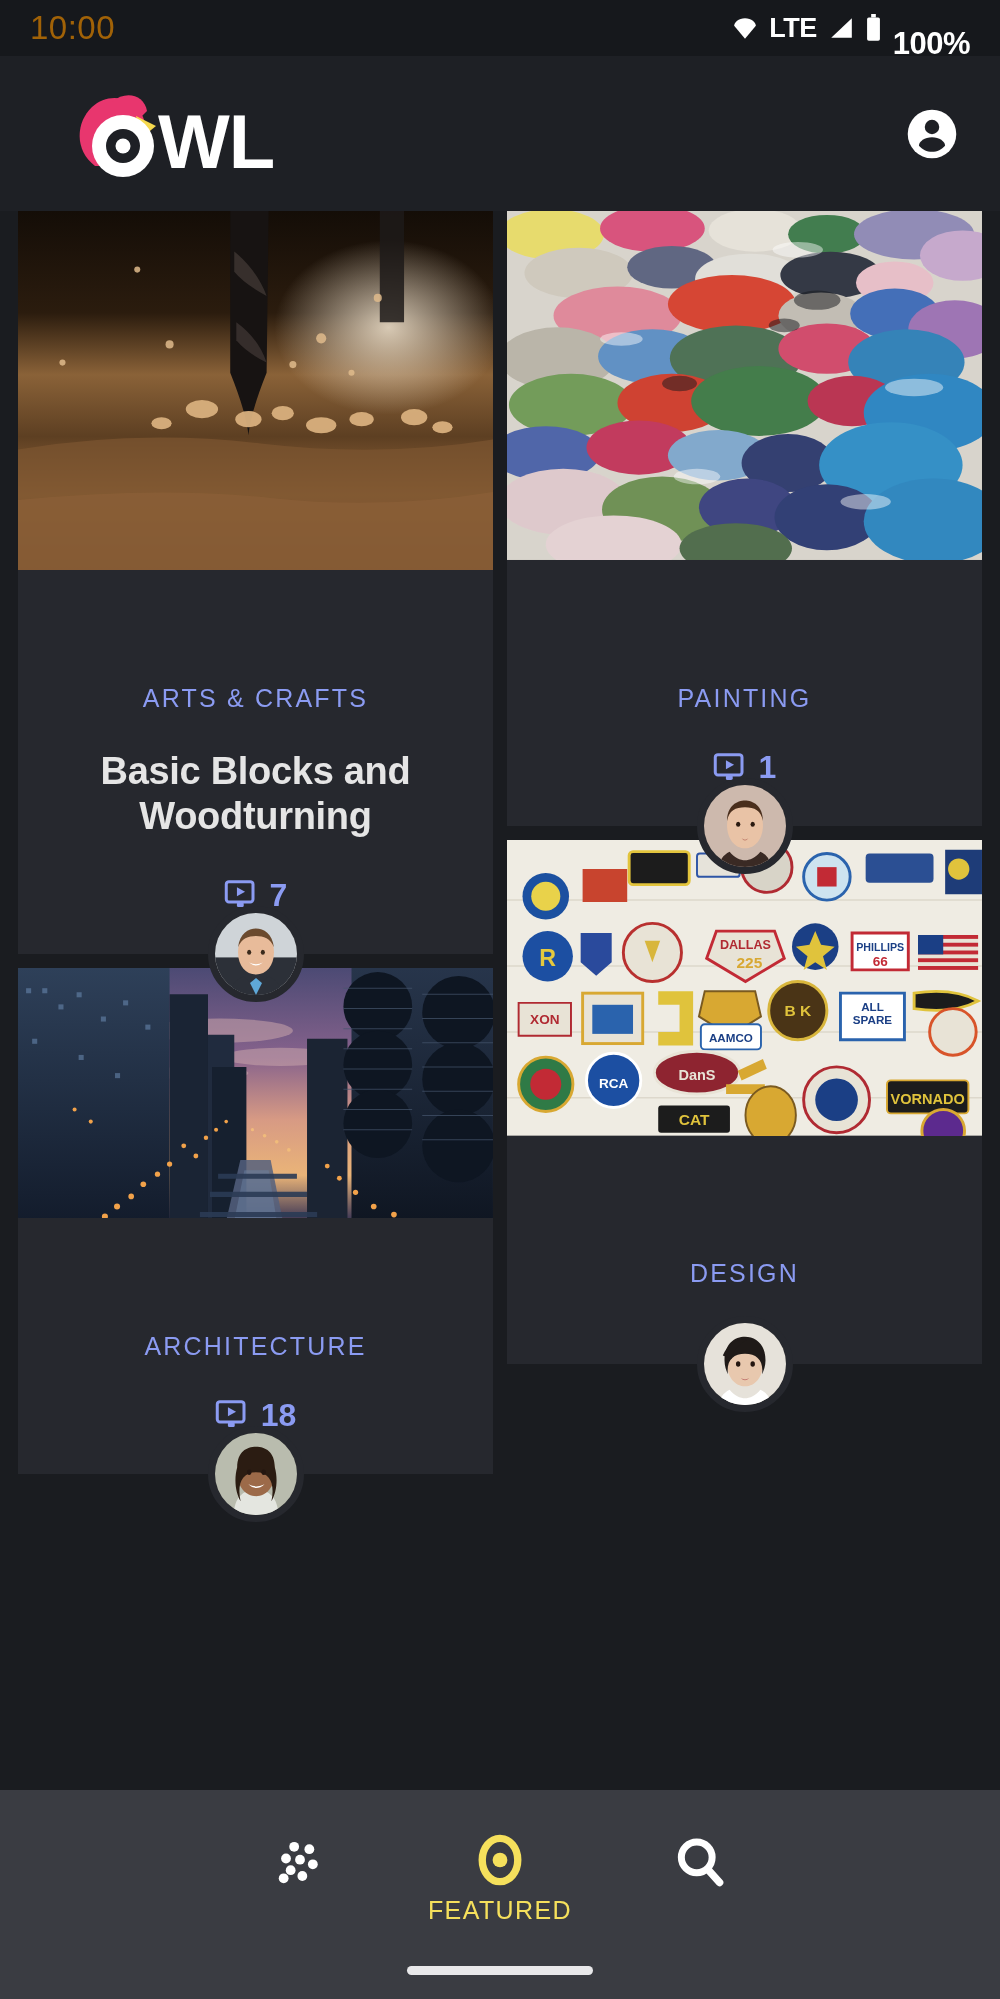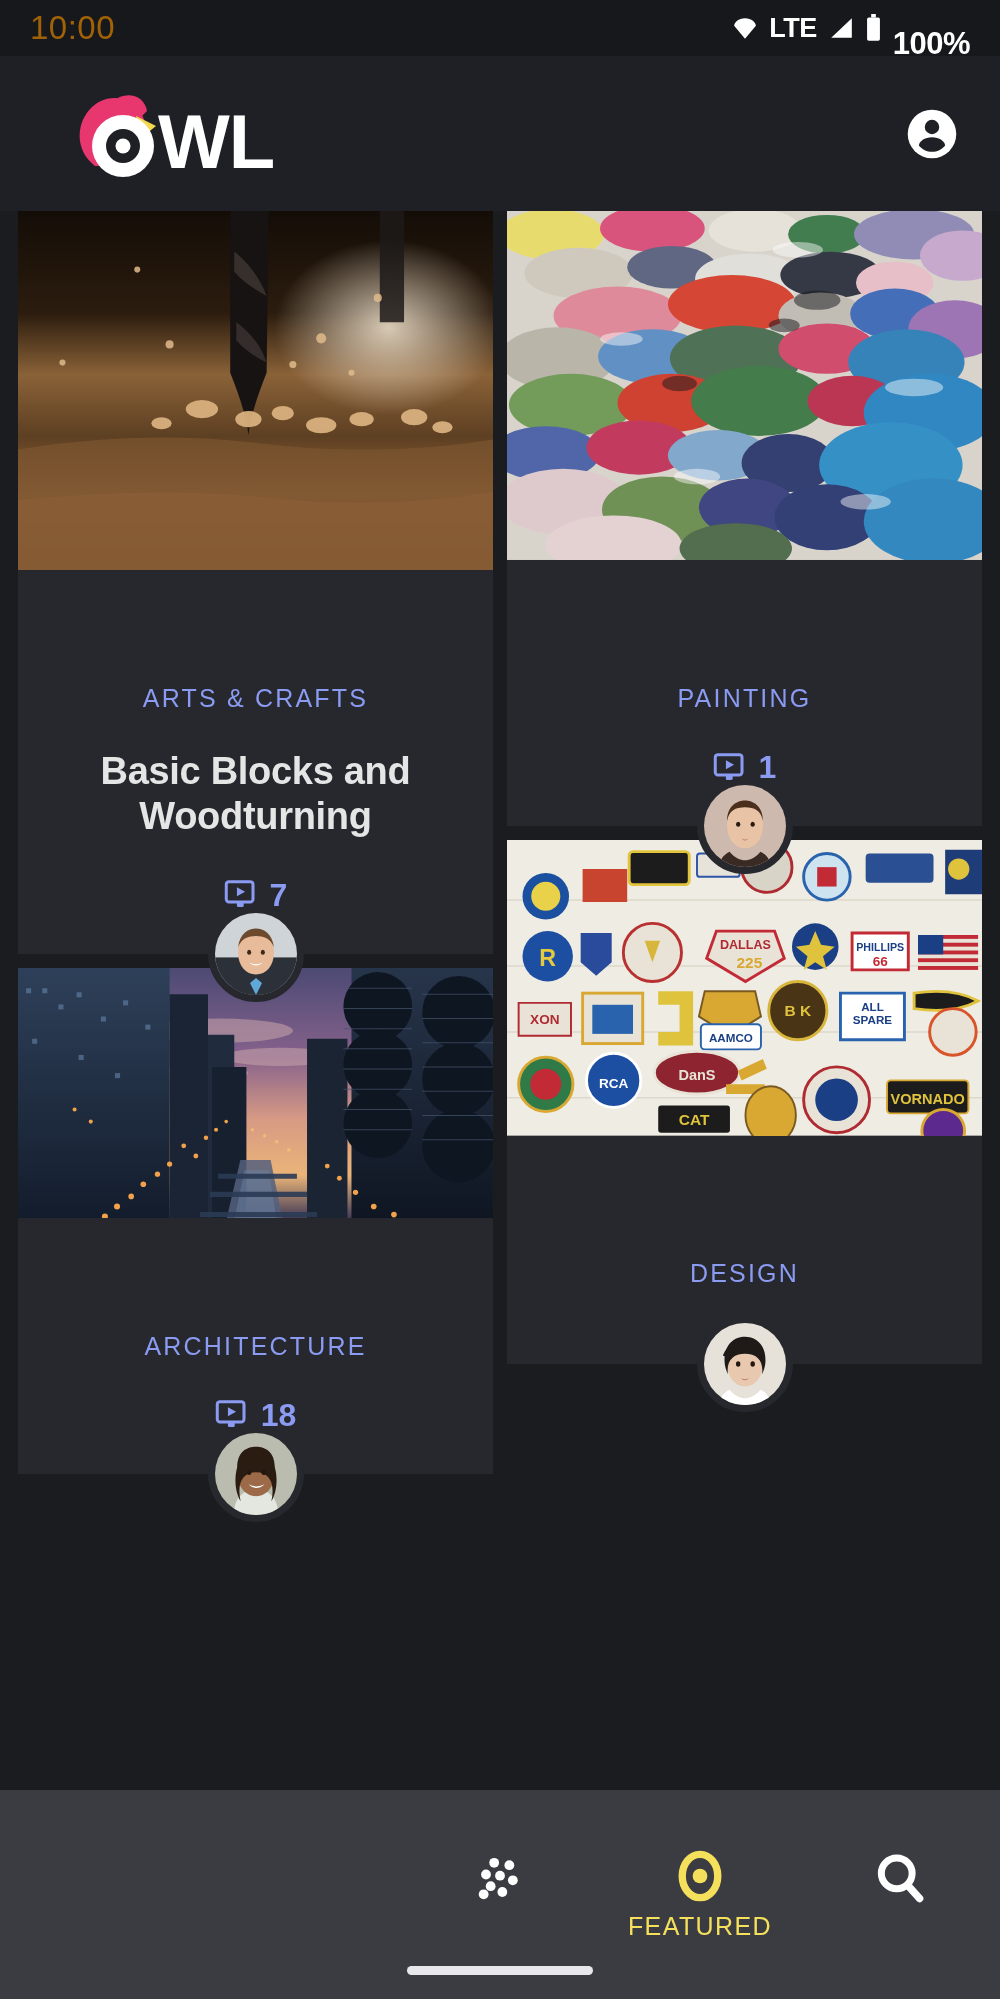--- a/index.html
+++ b/index.html
@@ -67,22 +67,22 @@
     color:#e5e5e5; font-size:38px; font-weight:700; line-height:1.18;
     letter-spacing:-.3px; margin-bottom:38px;
   }
   .meta{ display:flex; align-items:center; gap:12px; color:#8b9bf2; }
   .meta .count{ font-size:32px; font-weight:700; }
 
   
   .bottomnav{
     position:absolute; left:0; bottom:0; width:1000px; height:209px;
     background:#3a3c42;
-    display:flex; align-items:flex-start; justify-content:flex-end;
-    padding-top:60px;
+    display:flex; align-items:flex-start; justify-content:center;
+    padding-top:44px;
   }
   .navitem{
     display:flex; flex-direction:column; align-items:center; gap:10px;
     width:200px;
   }
   .navlabel{ font-size:25px; letter-spacing:1.4px; color:#f5e05c; font-weight:400; }
   .homebar{
     position:absolute; left:50%; transform:translateX(-50%); bottom:24px;
     width:186px; height:9px; border-radius:6px; background:#e8e8ea;
   }

